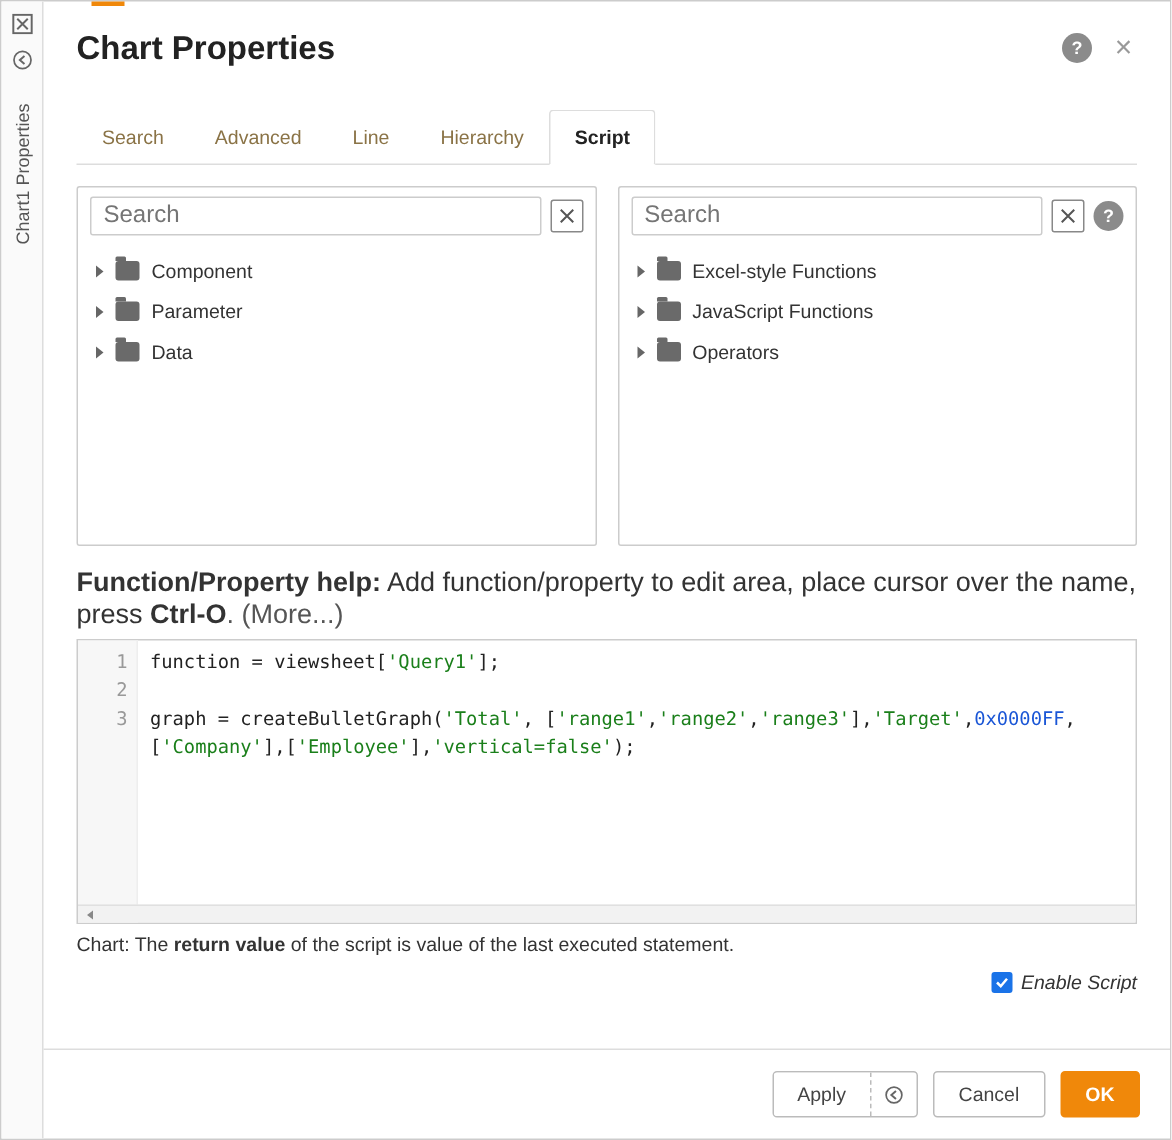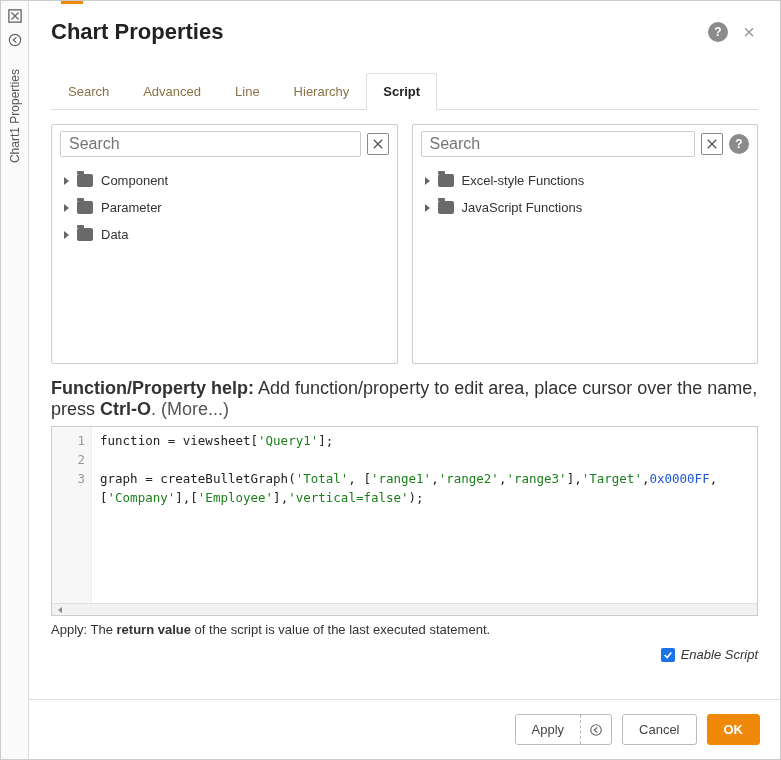--- a/index.html
+++ b/index.html
@@ -385,20 +385,25 @@
             <div class="tree-item">
                 <span class="chevron"></span>
                 <span class="folder-icon"></span>
                 <span>Excel-style Functions</span>
               </div>
             <div class="tree-item">
                 <span class="chevron"></span>
                 <span class="folder-icon"></span>
                 <span>JavaScript Functions</span>
               </div>
+            <div class="tree-item">
+                <span class="chevron"></span>
+                <span class="folder-icon"></span>
+                <span>Operators</span>
+              </div>
           </div>
         </div>
       </div>
 
       <div class="help-line">
         <b>Function/Property help:</b><span> Add function/property to edit area, place cursor over the name, press </span><b>Ctrl-O</b><span class="more-link">. (More...)</span>
       </div>
 
       <div class="editor">
         <div class="gutter">
@@ -406,21 +411,21 @@
           <div>2</div>
           <div>3</div>
         </div>
         <div class="code"><span>function = viewsheet[</span><span class="tok-str">'Query1'</span><span>];</span>
 
 <span>graph = createBulletGraph(</span><span class="tok-str">'Total'</span><span>, [</span><span class="tok-str">'range1'</span><span>,</span><span class="tok-str">'range2'</span><span>,</span><span class="tok-str">'range3'</span><span>],</span><span class="tok-str">'Target'</span><span>,</span><span class="tok-num">0x0000FF</span><span>,[</span><span class="tok-str">'Company'</span><span>],[</span><span class="tok-str">'Employee'</span><span>],</span><span class="tok-str">'vertical=false'</span><span>);</span></div>
         <div class="scroll-hint"></div>
       </div>
 
       <div class="note">
-        <span>Apply: The </span><b>return value</b><span> of the script is value of the last executed statement.</span>
+        <span>Chart: The </span><b>return value</b><span> of the script is value of the last executed statement.</span>
       </div>
 
       <div class="enable-row">
         <div class="checkbox">
           <svg viewBox="0 0 12 12">
               <path d="M2 6 L5 9 L10 3" stroke="#fff" stroke-width="2" fill="none"></path>
             </svg>
         </div>
         <span>Enable Script</span>
       </div>

